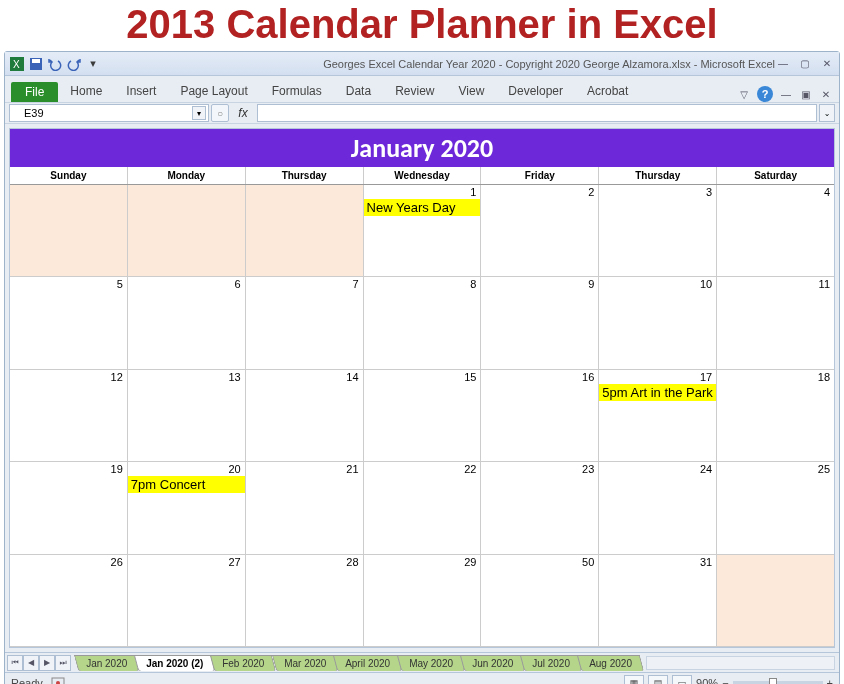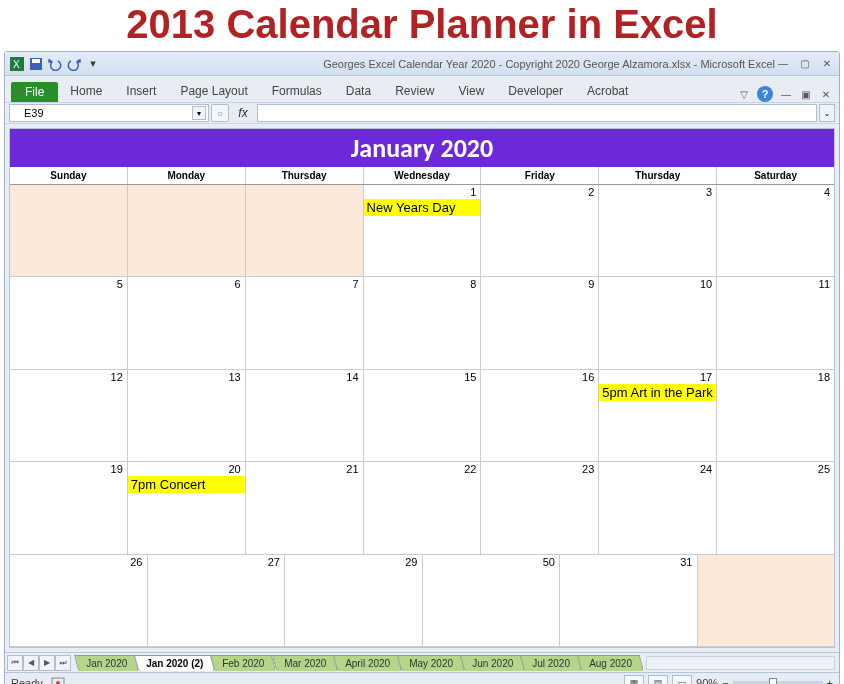--- a/index.html
+++ b/index.html
@@ -227,20 +227,23 @@
           </div>
         </div>
         <div class="week-row">
           <div class="day-cell">
             <div class="day-num">26</div>
           </div>
           <div class="day-cell">
             <div class="day-num">27</div>
           </div>
           <div class="day-cell">
+            <div class="day-num">28</div>
+          </div>
+          <div class="day-cell">
             <div class="day-num">29</div>
           </div>
           <div class="day-cell">
             <div class="day-num">50</div>
           </div>
           <div class="day-cell">
             <div class="day-num">31</div>
           </div>
           <div class="day-cell pad"></div>
         </div>

